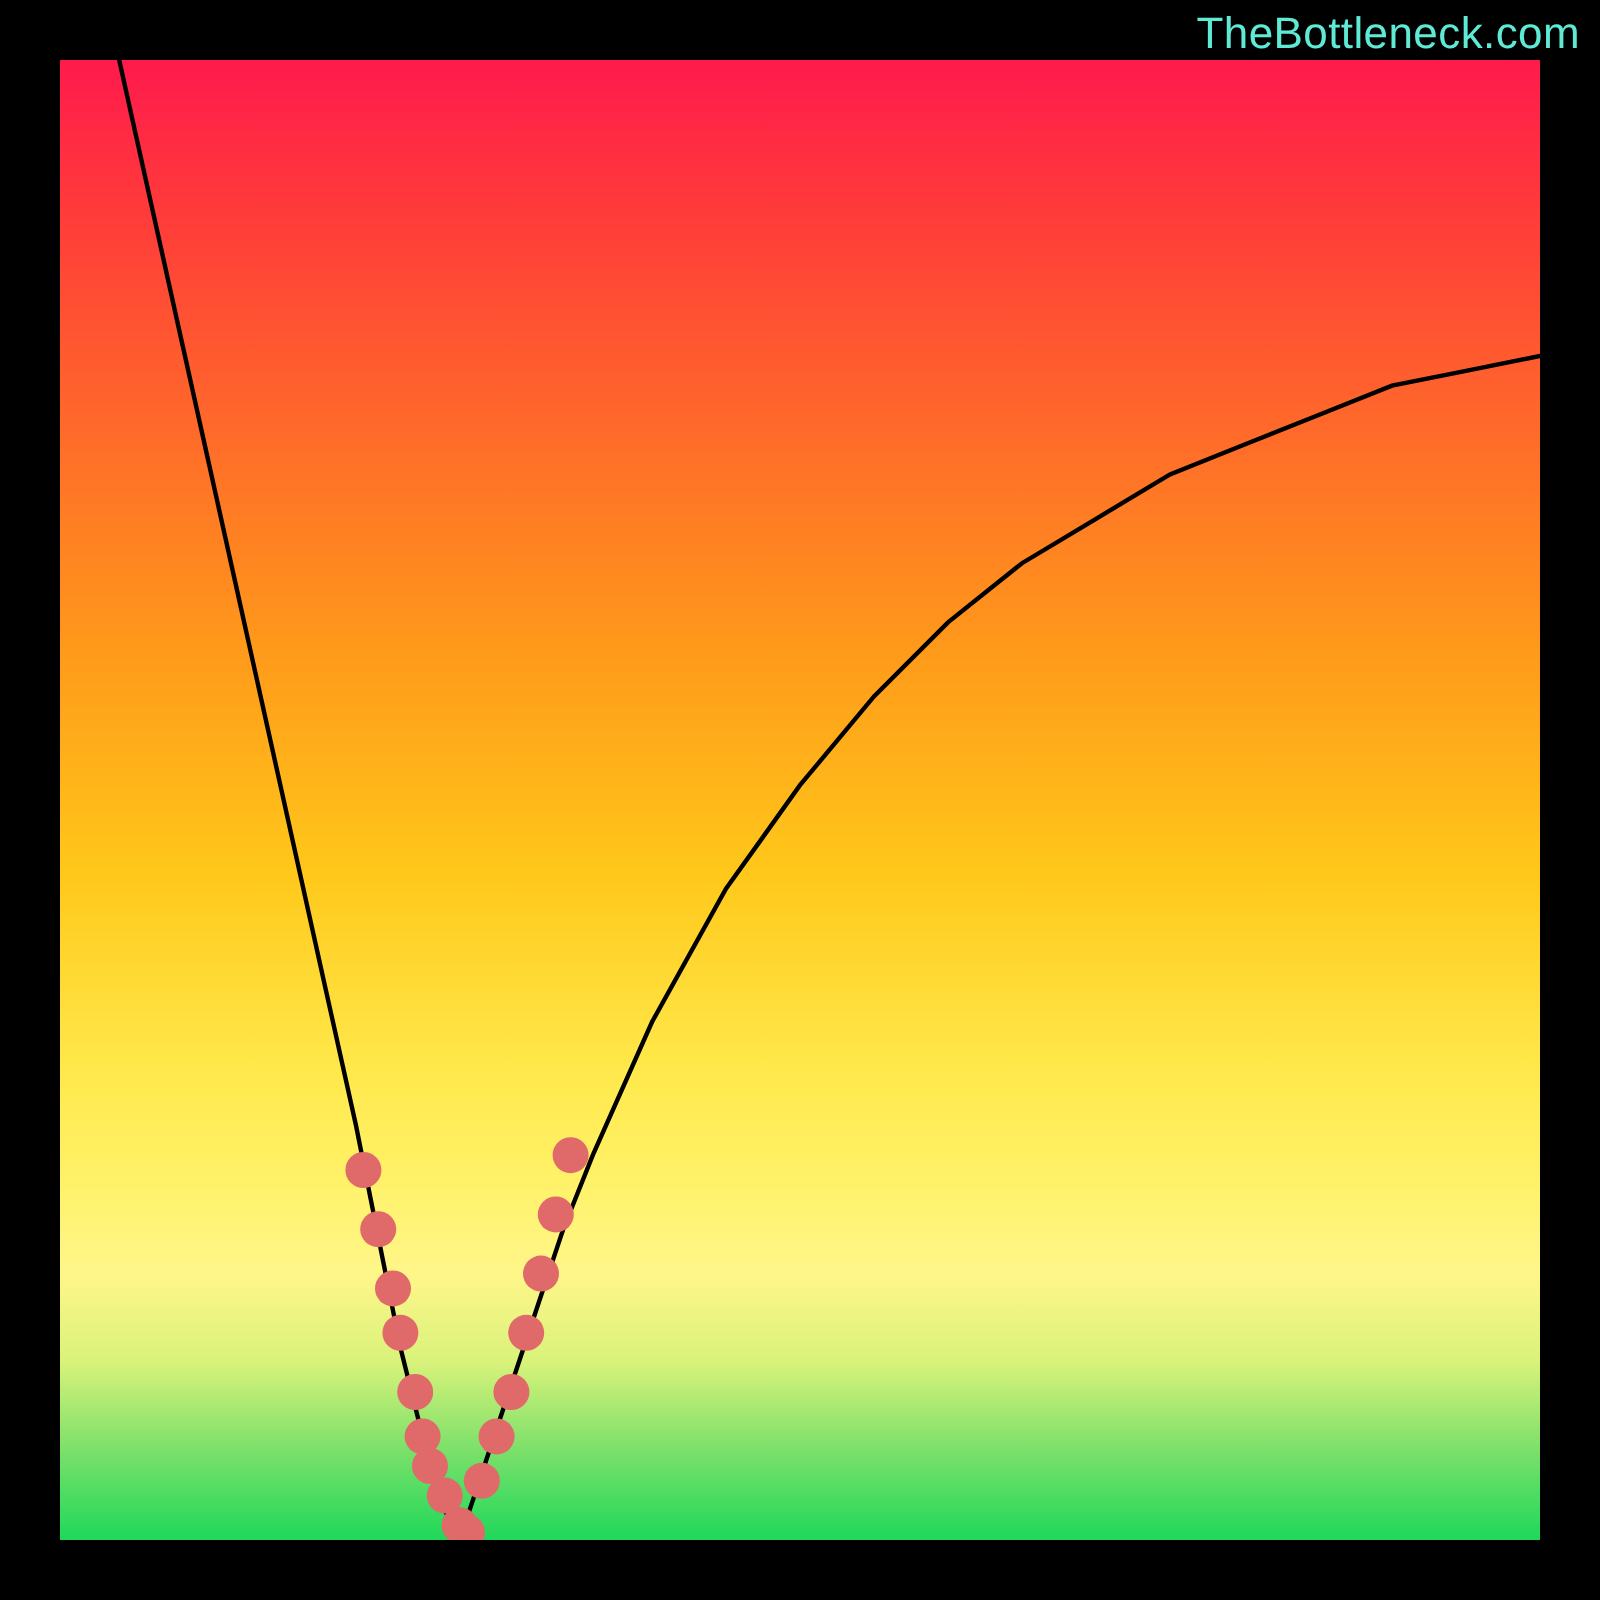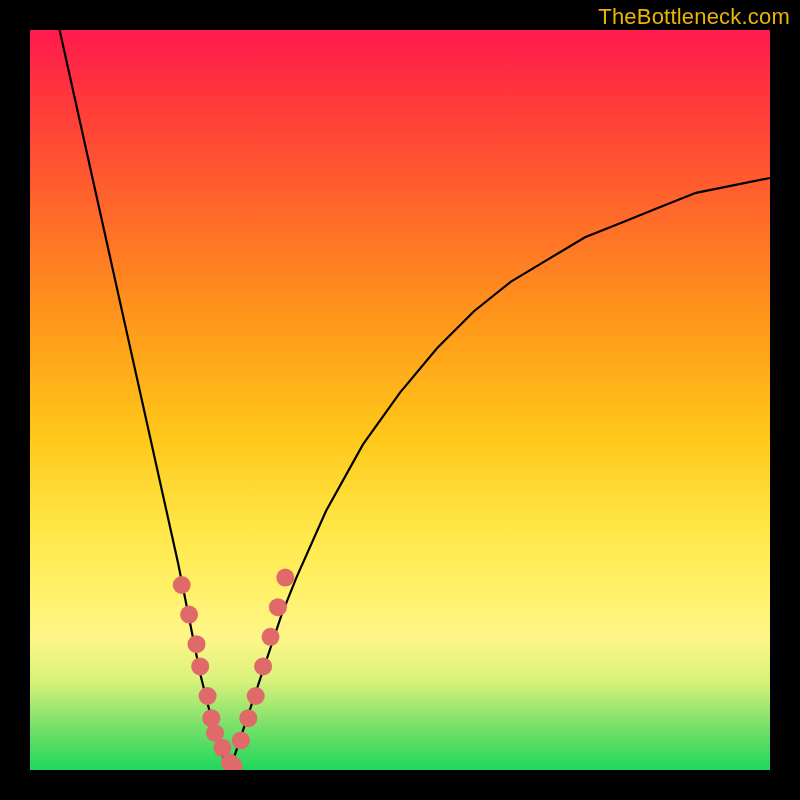--- a/index.html
+++ b/index.html
@@ -28,21 +28,21 @@
       #fff68a 82%,
       #d8f27a 88%,
       #7ae06a 94%,
       #1fd85a 100%
     );
   }
   .watermark {
     position: absolute;
     top: 4px;
     right: 10px;
-    color: #eab308;
+    color: #5eead4;
     font-size: 22px;
     font-weight: 500;
     letter-spacing: 0.2px;
     z-index: 5;
     pointer-events: none;
   }
   svg.plot {
     position: absolute;
     left: 0;
     top: 0;

